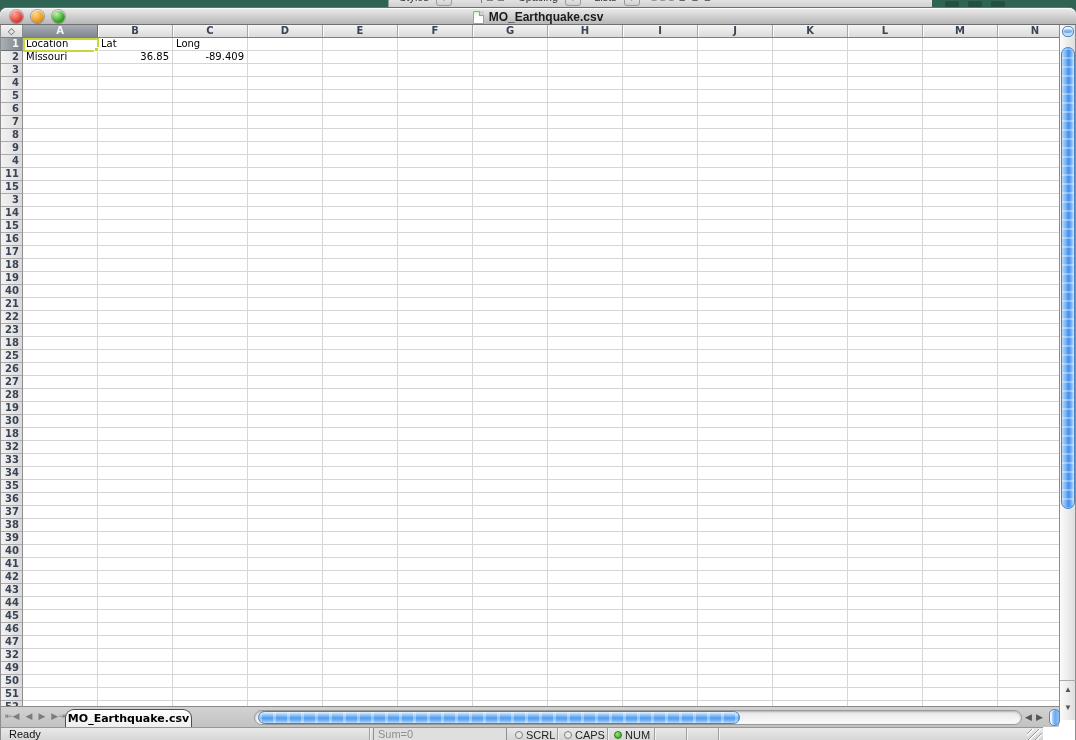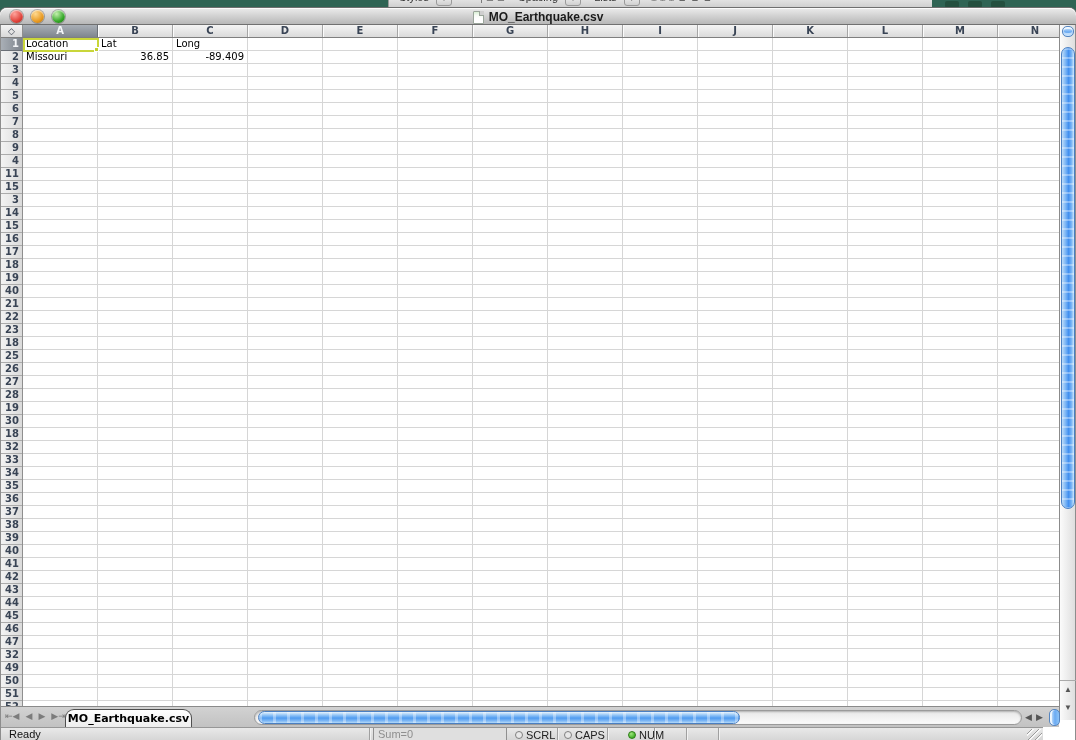--- a/index.html
+++ b/index.html
@@ -1085,21 +1085,21 @@
       <div class="st-seg" style="left:509px; width:46px;">
         <span class="st-dot dot-off"></span>
         <span>SCRL</span>
       </div>
       <div class="st-div" style="left:556px;"></div>
       <div class="st-seg" style="left:558px; width:47px;">
         <span class="st-dot dot-off"></span>
         <span>CAPS</span>
       </div>
       <div class="st-div" style="left:606px;"></div>
-      <div class="st-seg" style="left:608px; width:44px;margin-left:14px;">
+      <div class="st-seg" style="left:608px; width:44px;">
         <span class="st-dot dot-on"></span>
         <span>NUM</span>
       </div>
       <div class="st-div" style="left:653px;"></div>
       <div class="st-div" style="left:685px;"></div>
       <div class="st-div" style="left:717px;"></div>
       <div class="grip"></div>
     </div>
 
   </div>

